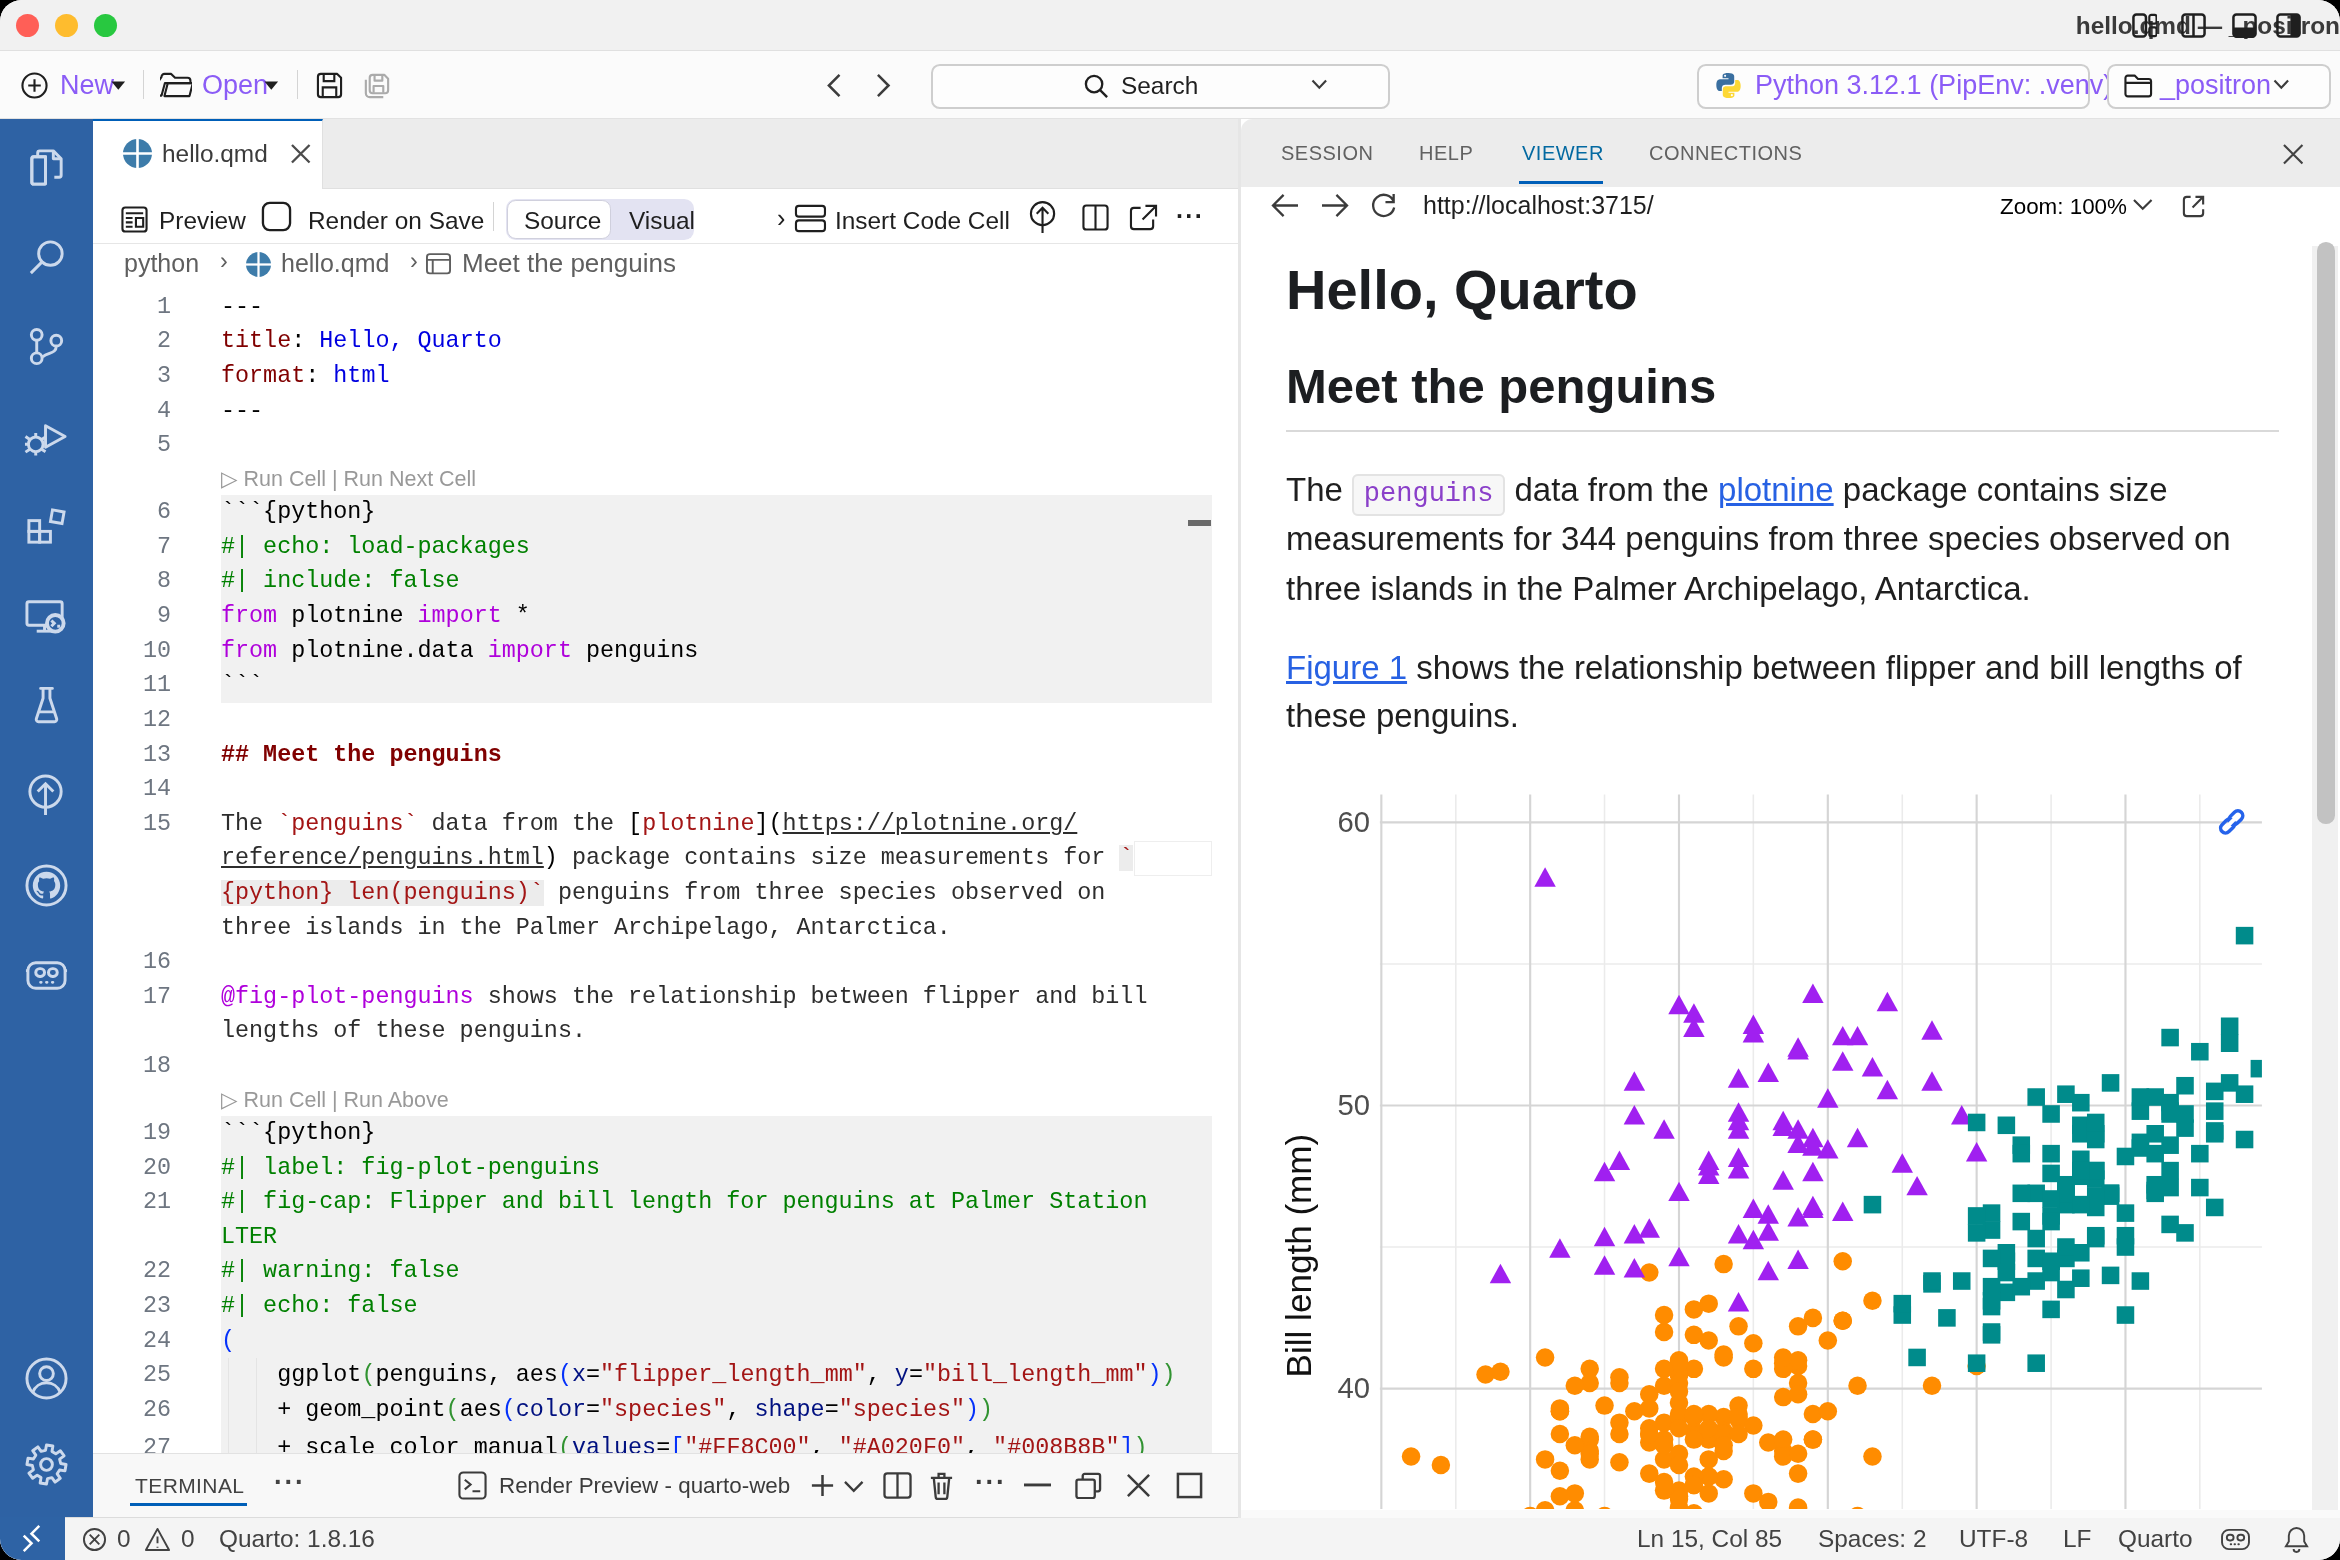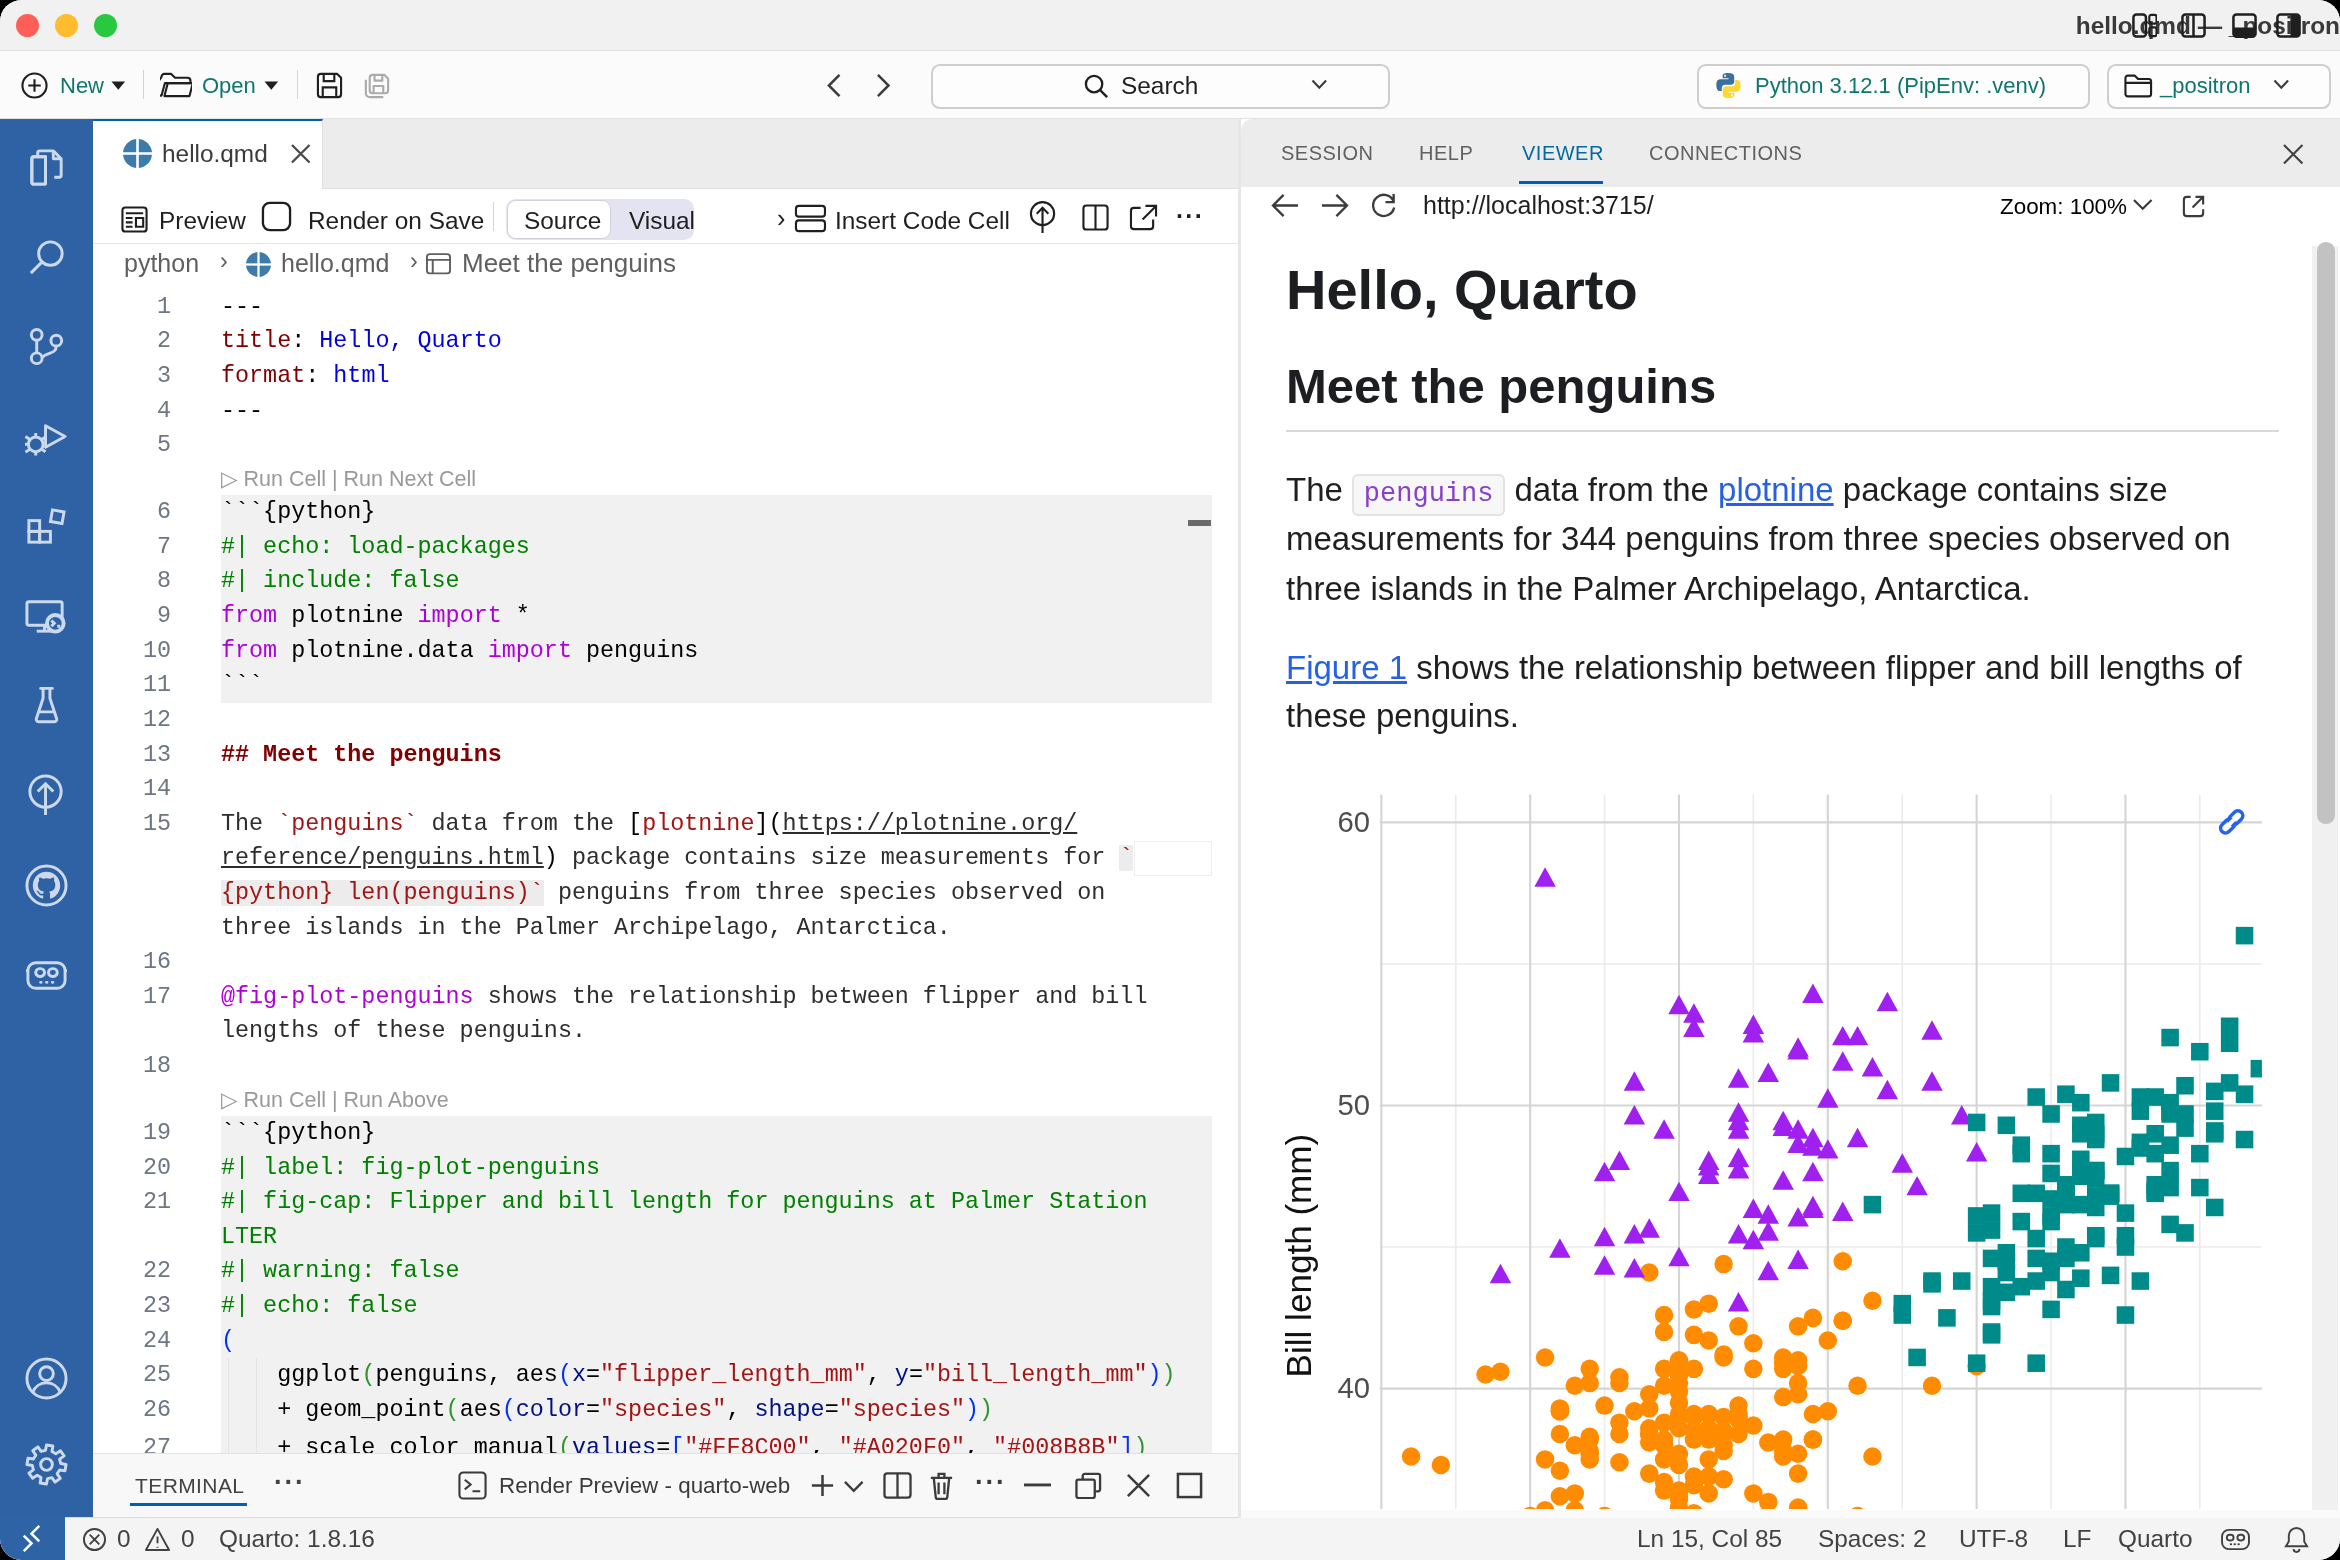--- a/index.html
+++ b/index.html
@@ -1,21 +1,21 @@
 <!DOCTYPE html>
 <html><head><meta charset="utf-8"><style>
 *{margin:0;padding:0;box-sizing:border-box}
 html,body{width:2341px;height:1560px;background:#000;font-family:"Liberation Sans",sans-serif;}
 .win{position:absolute;inset:0;border-radius:21.5px;overflow:hidden;background:#fff}
 .ab{position:absolute}
 .tb{position:absolute;top:0;left:0;right:0;height:51px;background:#f1f1f1;border-bottom:1px solid #e0e0e0}
 .light{position:absolute;top:13.7px;width:23.4px;height:23.4px;border-radius:50%}
 .ttl{position:absolute;top:0;height:51px;line-height:51px;width:100%;text-align:right;font-size:24.4px;color:#3a3a3a;font-weight:bold}
 .bar2{position:absolute;top:51px;left:0;right:0;height:68px;background:#fbfbfb;border-bottom:1px solid #e2e2e2}
-.btxt{position:absolute;font-size:22px;color:#0f766e;top:73px;line-height:25px}
+.btxt{position:absolute;font-size:27px;color:#8b5cf6;top:73px;line-height:25px}
 .vdiv{position:absolute;top:70px;height:29px;width:1px;background:#d4d4d4}
 .obox{position:absolute;top:64px;height:45px;border:2px solid #cecece;border-radius:8.8px;background:#fdfdfd}
 .acts{position:absolute;left:0;top:119px;width:93px;height:1399px;background:#2e62a4}
 .edit{position:absolute;left:93px;top:119px;width:1145px;height:1334px;background:#fff}
 .tabrow{position:absolute;left:93px;top:119px;width:1145px;height:70px;background:#ececec;border-bottom:1px solid #e0e0e0}
 .etab{position:absolute;left:0px;top:0px;width:230px;height:70px;background:#fff;border-top:2.9px solid #005fb8;border-right:1px solid #e0e0e0}
 .edbar{position:absolute;left:93px;top:189px;width:1145px;height:55px;background:#fff;border-bottom:1px solid #e6e6e6}
 .crumb{position:absolute;left:93px;top:244px;width:1145px;height:41px;background:#fff;font-size:23.4px;color:#5f5f5f}
 .code{position:absolute;left:93px;top:285px;width:1145px;height:1168px;background:#fff;overflow:hidden}
 .cl{position:absolute;height:35px;line-height:35px;font-family:"Liberation Mono",monospace;font-size:23.4px;white-space:pre;color:#000}

